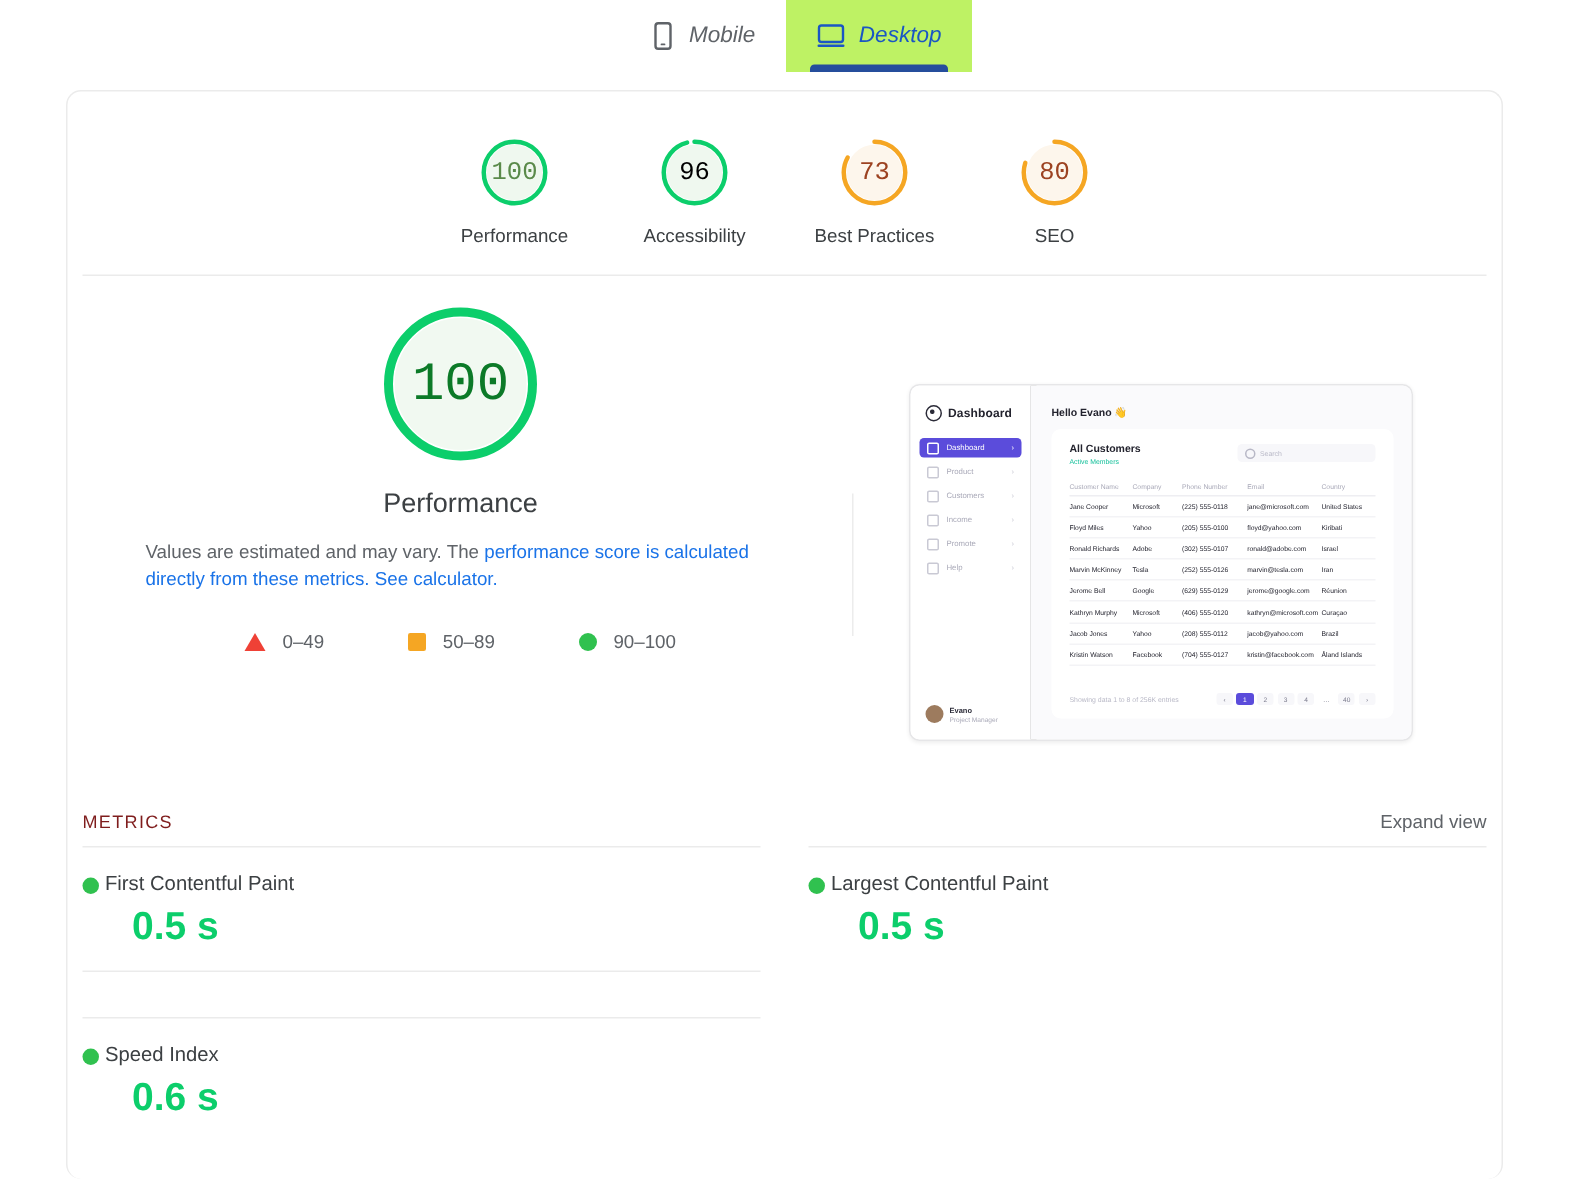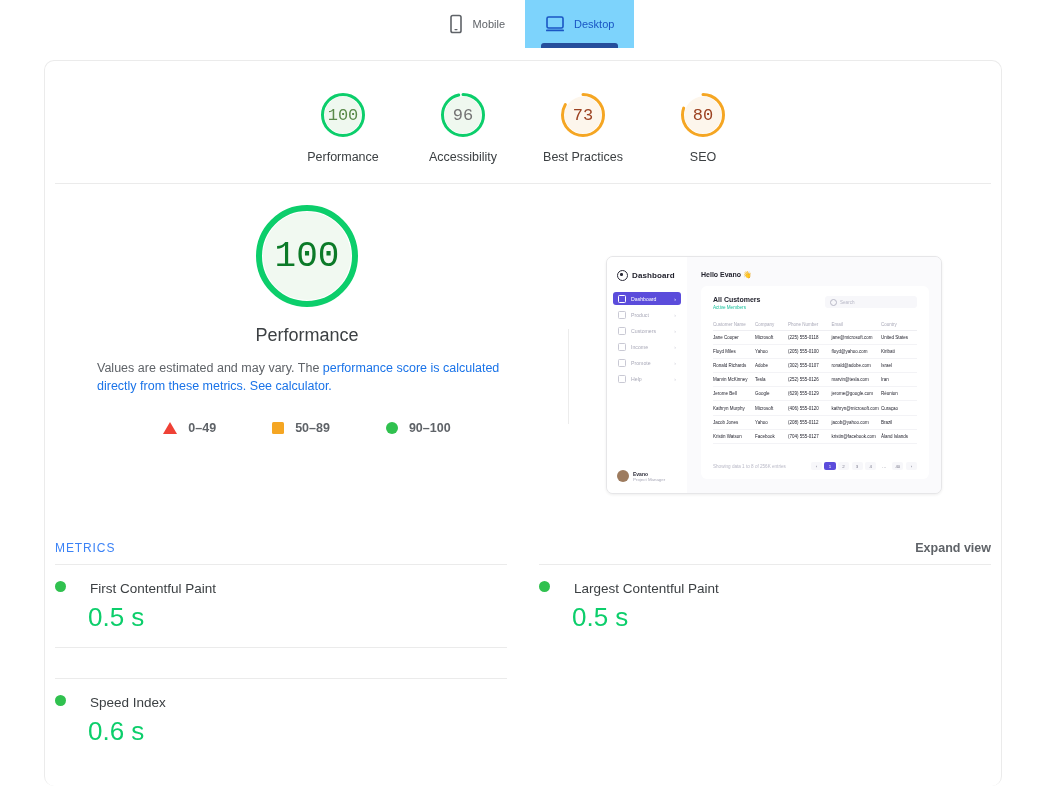--- a/index.html
+++ b/index.html
@@ -7,23 +7,23 @@
     width:1062px;height:786px;background:#ffffff;
     font-family:"Liberation Sans", sans-serif;
     -webkit-font-smoothing:antialiased;
     overflow:hidden;
   }
   .page{position:relative;width:1062px;height:786px;}
 
   
   .tabs{position:absolute;left:0;top:0;width:1062px;height:48px;display:flex;justify-content:center;align-items:flex-start;}
   .tab{display:flex;align-items:center;gap:9px;height:48px;padding:0 20px;box-sizing:border-box;
-       font-size:11px;color:#5f6368;position:relative;cursor:pointer;background:transparent;}
+       font-size:15px;color:#5f6368;position:relative;cursor:pointer;background:transparent;font-style:italic;}
   .tab .tlabel{line-height:48px;}
-  .tab.active{background:#7dd3fc;color:#1a56c4;}
+  .tab.active{background:#bef264;color:#1a56c4;}
   .tab.active .underline{position:absolute;left:16px;right:16px;bottom:0;height:5px;border-radius:3px 3px 0 0;background:#254e9c;}
   .tab svg{display:block;}
 
   
   .card{position:absolute;left:44px;top:60px;width:958px;height:726px;
         background:#fff;border:1px solid #ebebeb;border-radius:10px;box-sizing:border-box;
         border-bottom:none;}
 
   
   .gauges{position:absolute;left:0;top:0;width:956px;height:121px;display:flex;justify-content:center;align-items:flex-start;gap:0;}
@@ -39,21 +39,21 @@
   
   .perf-block{position:absolute;left:0px;top:140px;width:524px;}
   .big-ring{margin:0 auto;position:relative;width:110px;height:110px;}
   .big-ring svg{display:block;transform:rotate(-90deg);}
   .big-num{position:absolute;left:0;top:0;width:110px;height:110px;display:flex;align-items:center;justify-content:center;
            font-size:36px;color:#0c7a28;font-family:"Liberation Mono", monospace;}
   .perf-title{text-align:center;margin-top:14px;font-size:18px;color:#3c4043;}
   .perf-desc{margin:13px auto 0;width:420px;font-size:12.5px;line-height:18px;color:#5f6368;}
   .perf-desc a{color:#1a73e8;text-decoration:none;}
   .legend{margin-top:26px;display:flex;justify-content:center;gap:56px;}
-  .legend-i{display:flex;align-items:center;gap:11px;font-size:12.5px;color:#5f6368;font-weight:bold;}
+  .legend-i{display:flex;align-items:center;gap:11px;font-size:12.5px;color:#5f6368;}
   .lg-tri{width:0;height:0;border-left:7px solid transparent;border-right:7px solid transparent;border-bottom:12px solid #ef4136;}
   .lg-sq{width:12px;height:12px;background:#f5a623;border-radius:1.5px;}
   .lg-ci{width:12px;height:12px;background:#30c14f;border-radius:50%;}
 
   .vdiv{position:absolute;left:523px;top:268px;width:1.4px;height:95px;background:#ececec;}
 
   
   .thumb{position:absolute;left:561px;top:195px;width:336px;height:238px;
          background:#fcfcfd;border:1px solid #e6e6e8;border-radius:7px;box-sizing:border-box;overflow:hidden;
          box-shadow:0 1px 3px rgba(0,0,0,.07);}
@@ -93,31 +93,31 @@
   .c0{width:56px;}.c1{width:44px;}.c2{width:58px;}.c3{width:66px;}.c4{width:48px;}
   .t-foot{position:absolute;left:12px;right:12px;bottom:9px;display:flex;justify-content:space-between;align-items:center;}
   .t-fn{font-size:4.6px;color:#b8b8c6;}
   .t-pg{display:flex;gap:2.4px;align-items:center;}
   .t-pgb{min-width:8px;height:8px;padding:0 1.6px;border-radius:2px;background:#f7f7fa;color:#7a7a8c;
          font-size:4.4px;display:flex;align-items:center;justify-content:center;}
   .t-pgb.on{background:#5b4cdb;color:#fff;}
 
   
   .metrics-head{position:absolute;left:10px;top:480px;width:936px;display:flex;justify-content:space-between;align-items:center;}
-  .metrics-label{font-size:12px;letter-spacing:.9px;color:#3b82f6;}
-  .expand{font-size:12.5px;color:#5f6368;cursor:pointer;font-weight:bold;}
+  .metrics-label{font-size:12px;letter-spacing:.9px;color:#7f1d1d;}
+  .expand{font-size:12.5px;color:#5f6368;cursor:pointer;}
   .metrics-grid{position:absolute;left:10px;top:503px;width:936px;display:flex;}
   .mcol{width:468px;box-sizing:border-box;}
   .mcol.left{padding-right:16px;}
   .mcol.right{padding-left:16px;}
   .mrow{border-top:1px solid #ebebeb;padding:16px 0 14px 0;}
-  .mhead{display:flex;align-items:flex-start;gap:24px;}
+  .mhead{display:flex;align-items:flex-end;gap:4px;}
   .mdot{width:11px;height:11px;border-radius:50%;background:#30c14f;flex:none;}
   .mname{font-size:13.5px;color:#3c4043;}
-  .mval{margin-top:6px;margin-left:33px;font-size:26px;color:#0cce6b;font-weight:400;}
+  .mval{margin-top:6px;margin-left:33px;font-size:26px;color:#0cce6b;font-weight:700;}
 </style>
 </head>
 <body>
 
 <div class="page">
 
   <div class="tabs">
     <div class="tab">
       <span>
         <svg width="16" height="20" viewBox="0 0 16 20">
@@ -152,21 +152,21 @@
         </div>
         <div class="gauge-cap">Performance</div>
       </div>
 
       <div class="gauge-item">
         <div class="gauge-ring">
           <svg width="48" height="48" viewBox="0 0 48 48">
             <circle cx="24" cy="24" r="18.5" fill="#eff8ef"></circle>
             <circle cx="24" cy="24" r="20.5" fill="none" stroke="#0cce6b" stroke-width="3" stroke-linecap="round" stroke-dasharray="123.6 128.8" stroke-dashoffset="0"></circle>
           </svg>
-          <div class="gauge-num" style="color:#737373">96</div>
+          <div class="gauge-num" style="color:#000000">96</div>
         </div>
         <div class="gauge-cap">Accessibility</div>
       </div>
 
       <div class="gauge-item">
         <div class="gauge-ring">
           <svg width="48" height="48" viewBox="0 0 48 48">
             <circle cx="24" cy="24" r="18.5" fill="#fdf6ec"></circle>
             <circle cx="24" cy="24" r="20.5" fill="none" stroke="#f5a623" stroke-width="3" stroke-linecap="round" stroke-dasharray="106.9 128.8" stroke-dashoffset="0"></circle>
           </svg>

